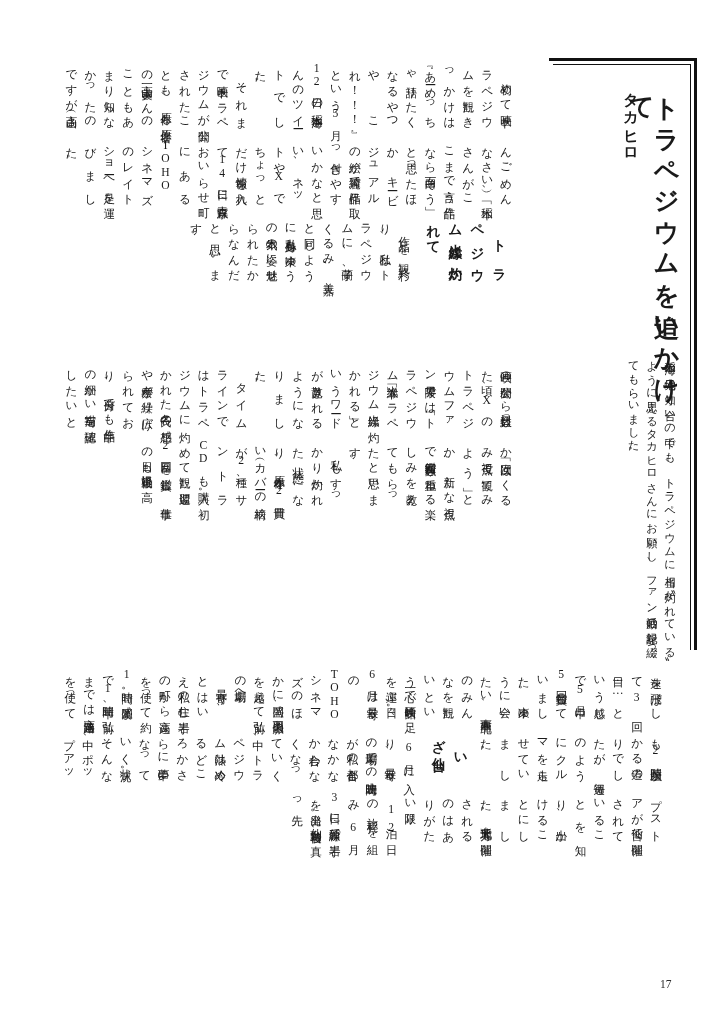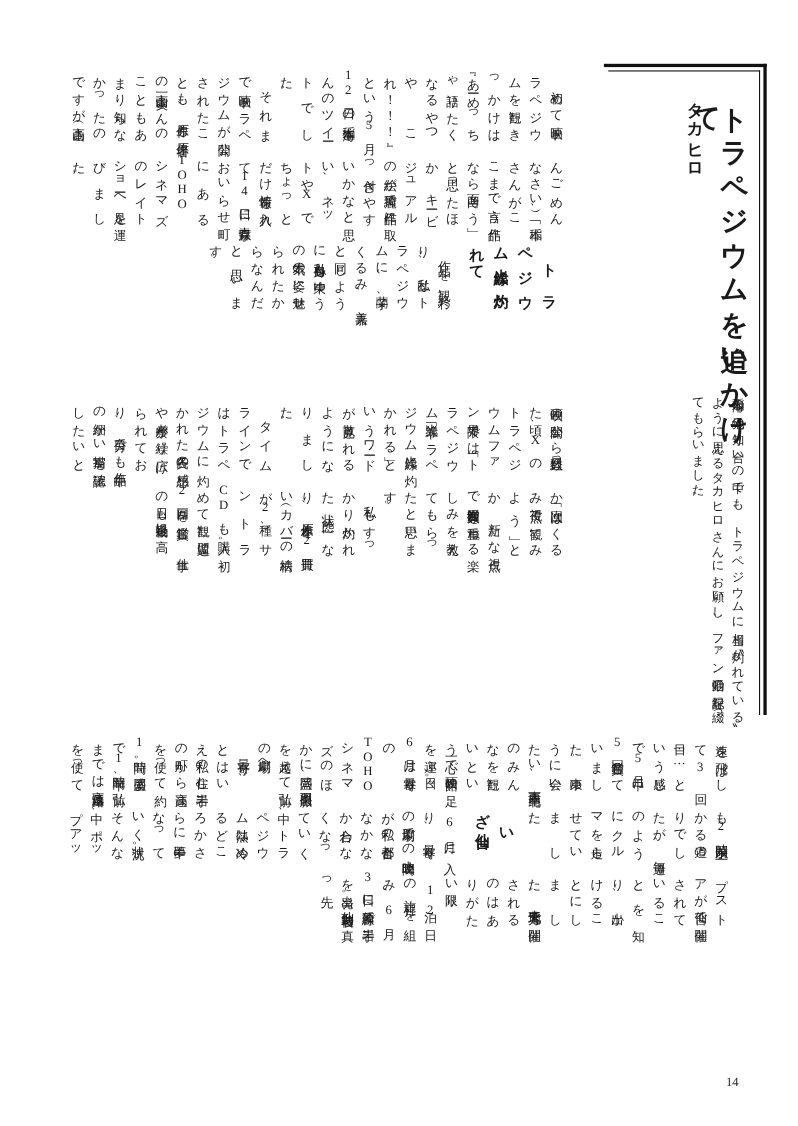--- a/index.html
+++ b/index.html
@@ -182,15 +182,15 @@
   </div>
 
   <div class="vcol-group" id="block-lower">
     <p class="noindent">速を飛ばして3回目……という感じで5月中に5回鑑賞していました。東ゆうに会いたい、東西南北のみんなを観たいという一心で映画館に足を運ぶ日々。6月は最寄りのTOHOシネマズのほかに盛岡、奥羽山脈を越えて弘前の劇場へ。</p>
     <p>最寄り、とはいえ私の住む岩手の町から高速を使って約1時間。盛岡まで1時間半、弘前までは高速道路を使っても2時間以上かかる道のりでしたが、毎週のようにクルマを走らせていました。</p>
     <p class="subhead">いざ仙台</p>
     <p>6月に入り、最寄りの劇場での上映時間が私の都合となかなか合わなくなっていく中、トラペジウム熱は冷めるどころかさらに夢中になっていく状況。そんな中、ポップアップストアが仙台で開催されていることを知り、出かけることにしました。東北地方で開催されるのはありがたい限り。</p>
     <p>1泊2日の旅程を組み、6月3日に新幹線で岩手を出発。仙台到着後、真っ先</p>
   </div>
 
-  <div class="page-number">14</div>
+  <div class="page-number">17</div>
 
 </div>
 
 </body></html>

